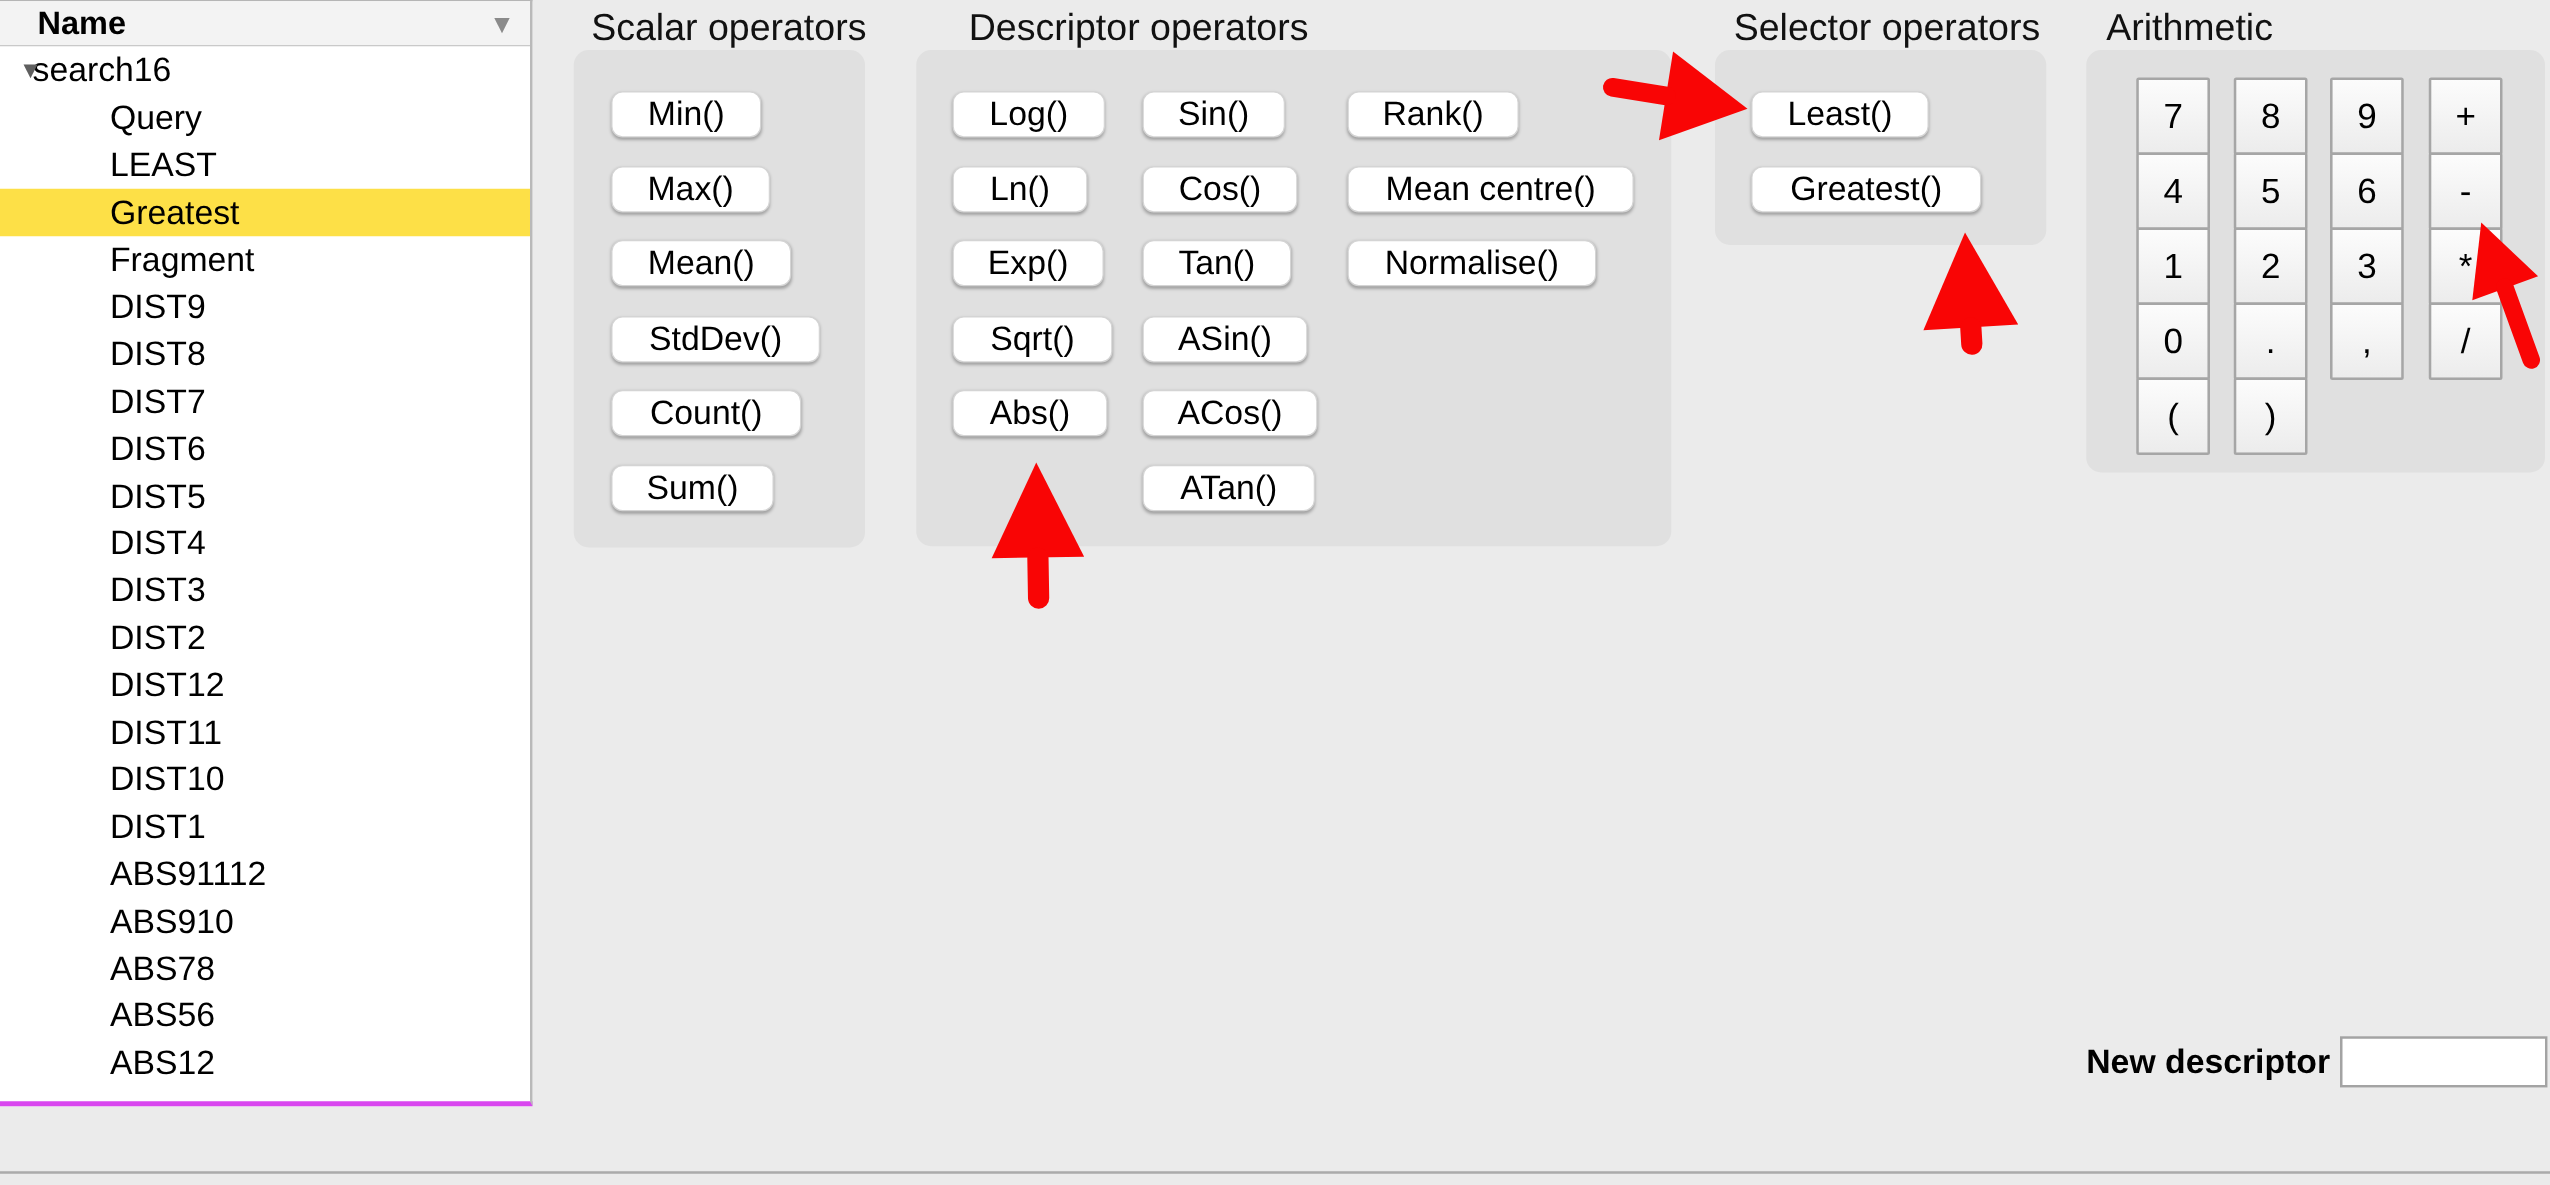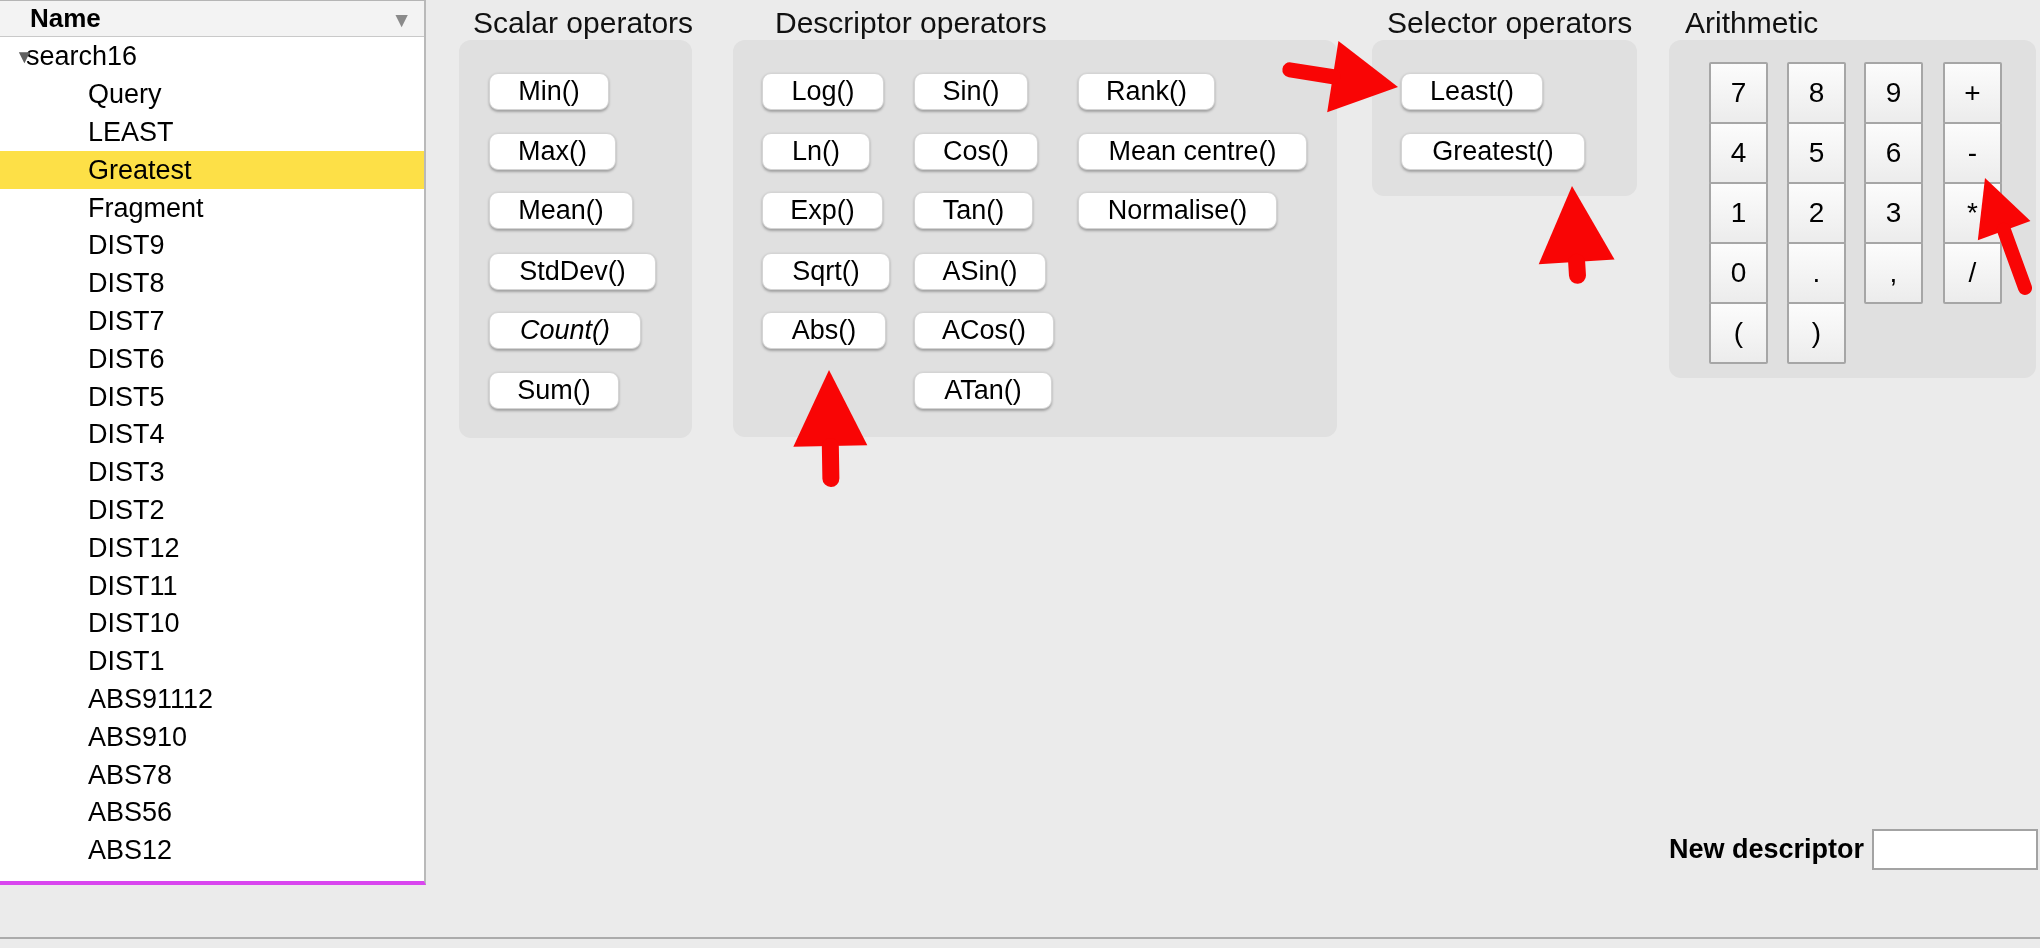--- a/index.html
+++ b/index.html
@@ -139,21 +139,21 @@
         </div>
     </div>
   </div>
 
   <div class="panel-title" style="left:473px;top:6px;">Scalar operators</div>
   <div class="panel" style="left:459px;top:40px;width:233px;height:398px;"></div>
   <button class="op-btn" style="left:489px;top:73px;width:120px;">Min()</button>
   <button class="op-btn" style="left:489px;top:133px;width:127px;">Max()</button>
   <button class="op-btn" style="left:489px;top:192px;width:144px;">Mean()</button>
   <button class="op-btn" style="left:489px;top:253px;width:167px;">StdDev()</button>
-  <button class="op-btn" style="left:489px;top:312px;width:152px;font-style:italic;">Count()</button>
+  <button class="op-btn" style="left:489px;top:312px;width:152px;">Count()</button>
   <button class="op-btn" style="left:489px;top:372px;width:130px;">Sum()</button>
 
   <div class="panel-title" style="left:747px;top:6px;margin-left:28px;">Descriptor operators</div>
   <div class="panel" style="left:733px;top:40px;width:604px;height:397px;"></div>
   <button class="op-btn" style="left:762px;top:73px;width:122px;">Log()</button>
   <button class="op-btn" style="left:914px;top:73px;width:114px;">Sin()</button>
   <button class="op-btn" style="left:1078px;top:73px;width:137px;">Rank()</button>
   <button class="op-btn" style="left:762px;top:133px;width:108px;">Ln()</button>
   <button class="op-btn" style="left:914px;top:133px;width:124px;">Cos()</button>
   <button class="op-btn" style="left:1078px;top:133px;width:229px;">Mean centre()</button>

